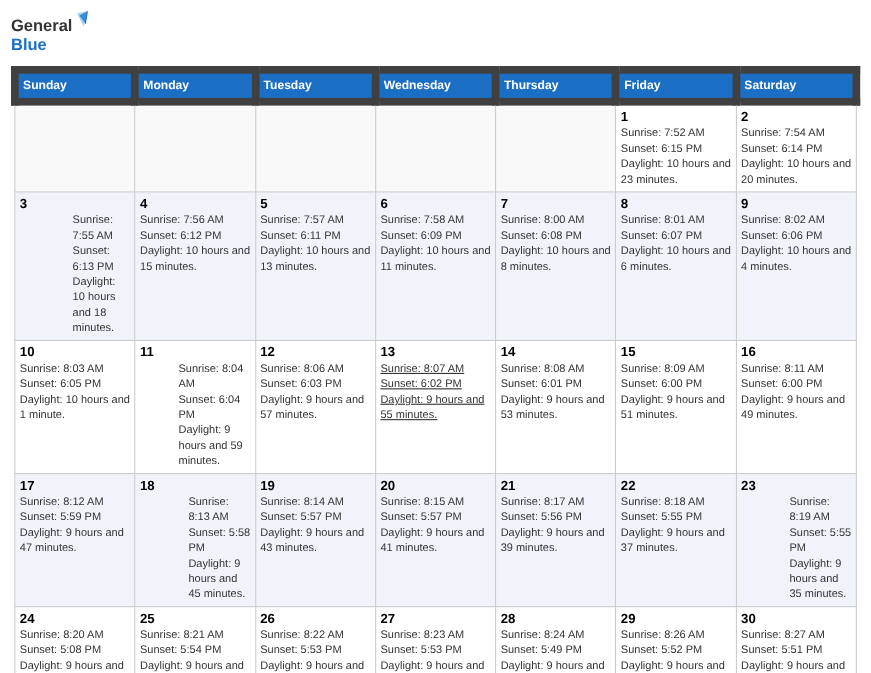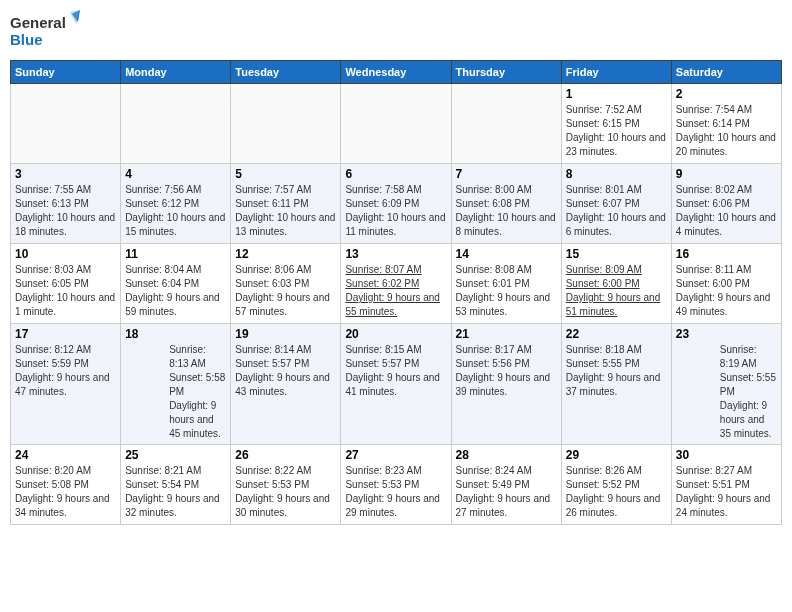--- a/index.html
+++ b/index.html
@@ -38,21 +38,21 @@
       border-collapse: collapse;
       font-size: 10.5px;
     }
     .calendar th {
       background: #1a6fc4;
       color: #fff;
       padding: 5px 4px;
       text-align: left;
       font-weight: bold;
       font-size: 11px;
-      border: 1px solid #404040;
+      border: 7px solid #404040;
     }
     .calendar td {
       border: 1px solid #ccc;
       vertical-align: top;
       padding: 3px 4px;
       width: calc(100% / 7);
       min-height: 80px;
       height: 80px;
     }
     .calendar td.empty {
@@ -120,21 +120,21 @@
         <td>
           <div class="day-num">2</div>
           <div class="day-info" style="white-space: pre-line;">Sunrise: 7:54 AM
 Sunset: 6:14 PM
 Daylight: 10 hours and 20 minutes.</div>
         </td>
       </tr>
       <tr class="row-alt">
         <td>
           <div class="day-num">3</div>
-          <div class="day-info" style="white-space: pre-line;">Sunrise: 7:55 AM
+          <div class="day-info" style="white-space: pre-line; margin-left: 48px;">Sunrise: 7:55 AM
 Sunset: 6:13 PM
 Daylight: 10 hours and 18 minutes.</div>
         </td>
         <td>
           <div class="day-num">4</div>
           <div class="day-info" style="white-space: pre-line;">Sunrise: 7:56 AM
 Sunset: 6:12 PM
 Daylight: 10 hours and 15 minutes.</div>
         </td>
         <td>
@@ -170,21 +170,21 @@
       </tr>
       <tr>
         <td>
           <div class="day-num">10</div>
           <div class="day-info" style="white-space: pre-line;">Sunrise: 8:03 AM
 Sunset: 6:05 PM
 Daylight: 10 hours and 1 minute.</div>
         </td>
         <td>
           <div class="day-num">11</div>
-          <div class="day-info" style="white-space: pre-line;">Sunrise: 8:04 AM
+          <div class="day-info" style="white-space: pre-line; margin-left: 35px;">Sunrise: 8:04 AM
 Sunset: 6:04 PM
 Daylight: 9 hours and 59 minutes.</div>
         </td>
         <td>
           <div class="day-num">12</div>
           <div class="day-info" style="white-space: pre-line;">Sunrise: 8:06 AM
 Sunset: 6:03 PM
 Daylight: 9 hours and 57 minutes.</div>
         </td>
         <td>
@@ -194,21 +194,21 @@
 Daylight: 9 hours and 55 minutes.</div>
         </td>
         <td>
           <div class="day-num">14</div>
           <div class="day-info" style="white-space: pre-line;">Sunrise: 8:08 AM
 Sunset: 6:01 PM
 Daylight: 9 hours and 53 minutes.</div>
         </td>
         <td>
           <div class="day-num">15</div>
-          <div class="day-info" style="white-space: pre-line; text-decoration: underline;">Sunrise: 8:09 AM
+          <div class="day-info" style="white-space: pre-line;">Sunrise: 8:09 AM
 Sunset: 6:00 PM
 Daylight: 9 hours and 51 minutes.</div>
         </td>
         <td>
           <div class="day-num">16</div>
           <div class="day-info" style="white-space: pre-line;">Sunrise: 8:11 AM
 Sunset: 6:00 PM
 Daylight: 9 hours and 49 minutes.</div>
         </td>
       </tr>

